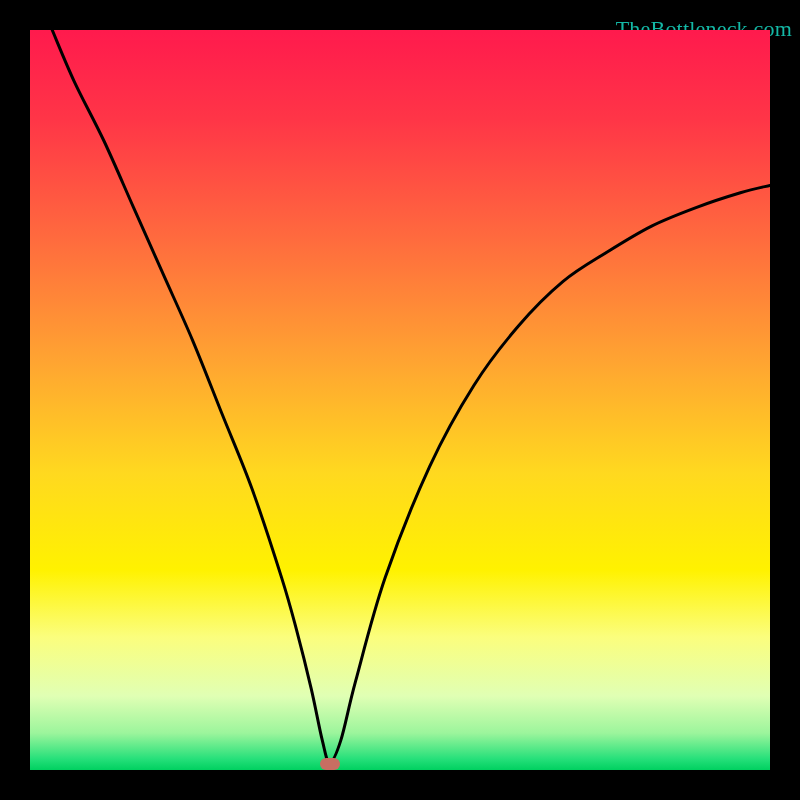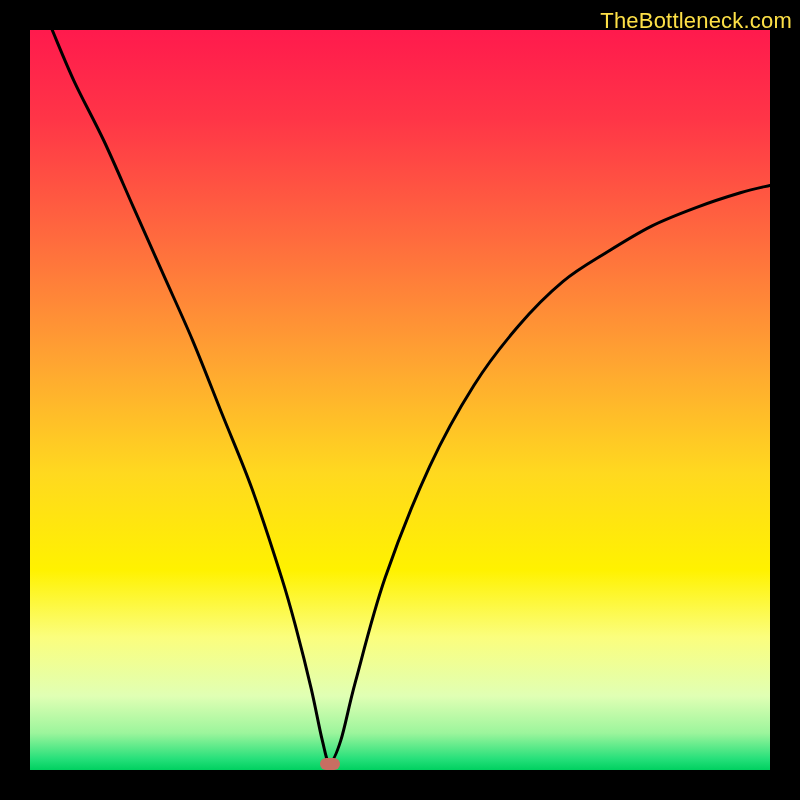--- a/index.html
+++ b/index.html
@@ -44,26 +44,26 @@
   .marker {
     position: absolute;
     width: 20px;
     height: 12px;
     background: #c86e62;
     border-radius: 6px;
     transform: translate(-50%, -50%);
   }
   .watermark {
     position: absolute;
-    top: 8px;
+    top: 16px;
     right: 8px;
     font-size: 22px;
     font-weight: 500;
-    color: #fde047;
-    font-family: Liberation Sans, sans-serif;
+    color: #14b8a6;
+    font-family: Liberation Serif, serif;
     letter-spacing: 0.2px;
   }
 </style>
 </head>
 <body>
 
 <div class="frame">
 
   <div class="watermark">TheBottleneck.com</div>
 

